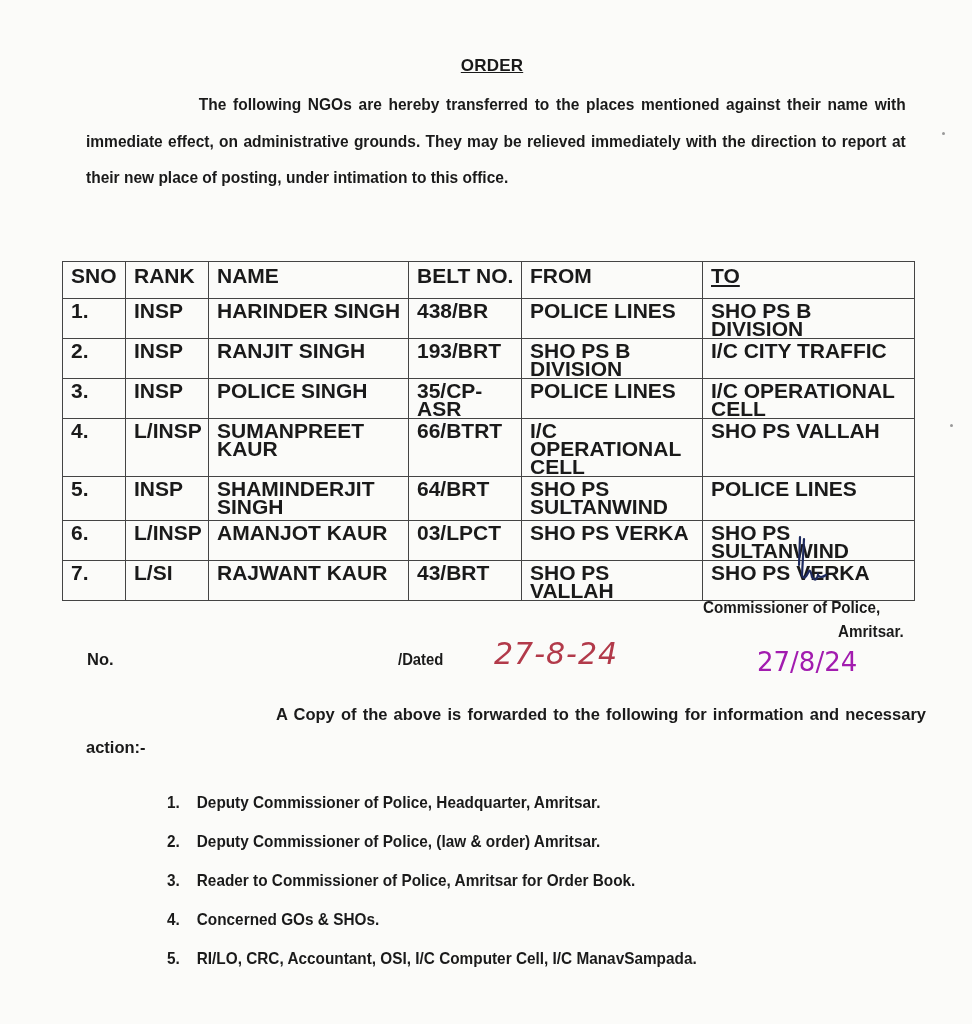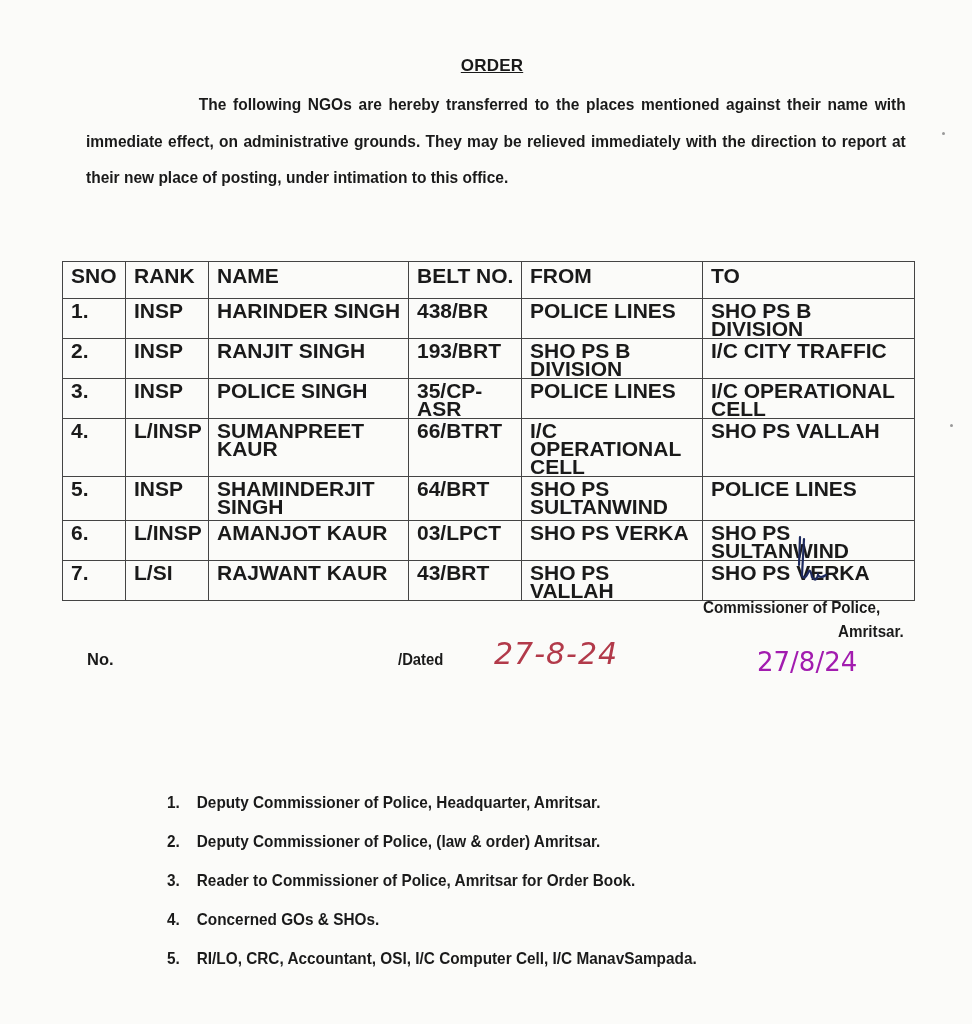--- a/index.html
+++ b/index.html
@@ -30,21 +30,21 @@
   table.transfer td, table.transfer th {
     border:1.5px solid #444;
     padding:3px 6px 0 8px;
     text-align:left; vertical-align:top;
     line-height:18px;
   }
   table.transfer th { height:31px; padding-top:5px; }
   table.transfer td { height:31px; }
   table.transfer tr.tall td { height:40px; }
   .c-sno{width:48px;} .c-rank{width:68px;} .c-name{width:185px;}
-  .c-belt{width:98px;} .c-from{width:166px;} .c-to{width:197px;}
+  .c-belt{width:98px;} .c-from{width:166px;} .c-to{width:197px;text-decoration:underline;}
   .signature {
     position:absolute; left:790px; top:535px;
   }
   .cp {
     position:absolute; left:703px; top:598px; font-weight:bold; font-size:16.5px;
     transform:scaleX(0.92); transform-origin:left top;
   }
   .cp-city {
     position:absolute; left:838px; top:622px; font-weight:bold; font-size:16.5px;
     transform:scaleX(0.92); transform-origin:left top;
@@ -167,20 +167,21 @@
 
   <div class="cp">Commissioner of Police,</div>
   <div class="cp-city">Amritsar.</div>
 
   <div class="no-label">No.</div>
   <div class="dated-label">/Dated</div>
   <div class="hand date-val">27-8-24</div>
 
   <div class="sig-date">27/8/24</div>
 
+  <div class="copy-para">A Copy of the above is forwarded to the following for information and necessary action:-</div>
 
   <ol class="copy-list">
     <li><span class="n">1.</span><span>Deputy Commissioner of Police, Headquarter, Amritsar.</span></li>
     <li><span class="n">2.</span><span>Deputy Commissioner of Police, (law &amp; order) Amritsar.</span></li>
     <li><span class="n">3.</span><span>Reader to Commissioner of Police, Amritsar for Order Book.</span></li>
     <li><span class="n">4.</span><span>Concerned GOs &amp; SHOs.</span></li>
     <li><span class="n">5.</span><span>RI/LO, CRC, Accountant, OSI, I/C Computer Cell, I/C ManavSampada.</span></li>
   </ol>
 
   <span class="speck" style="left:942px;top:132px"></span>

